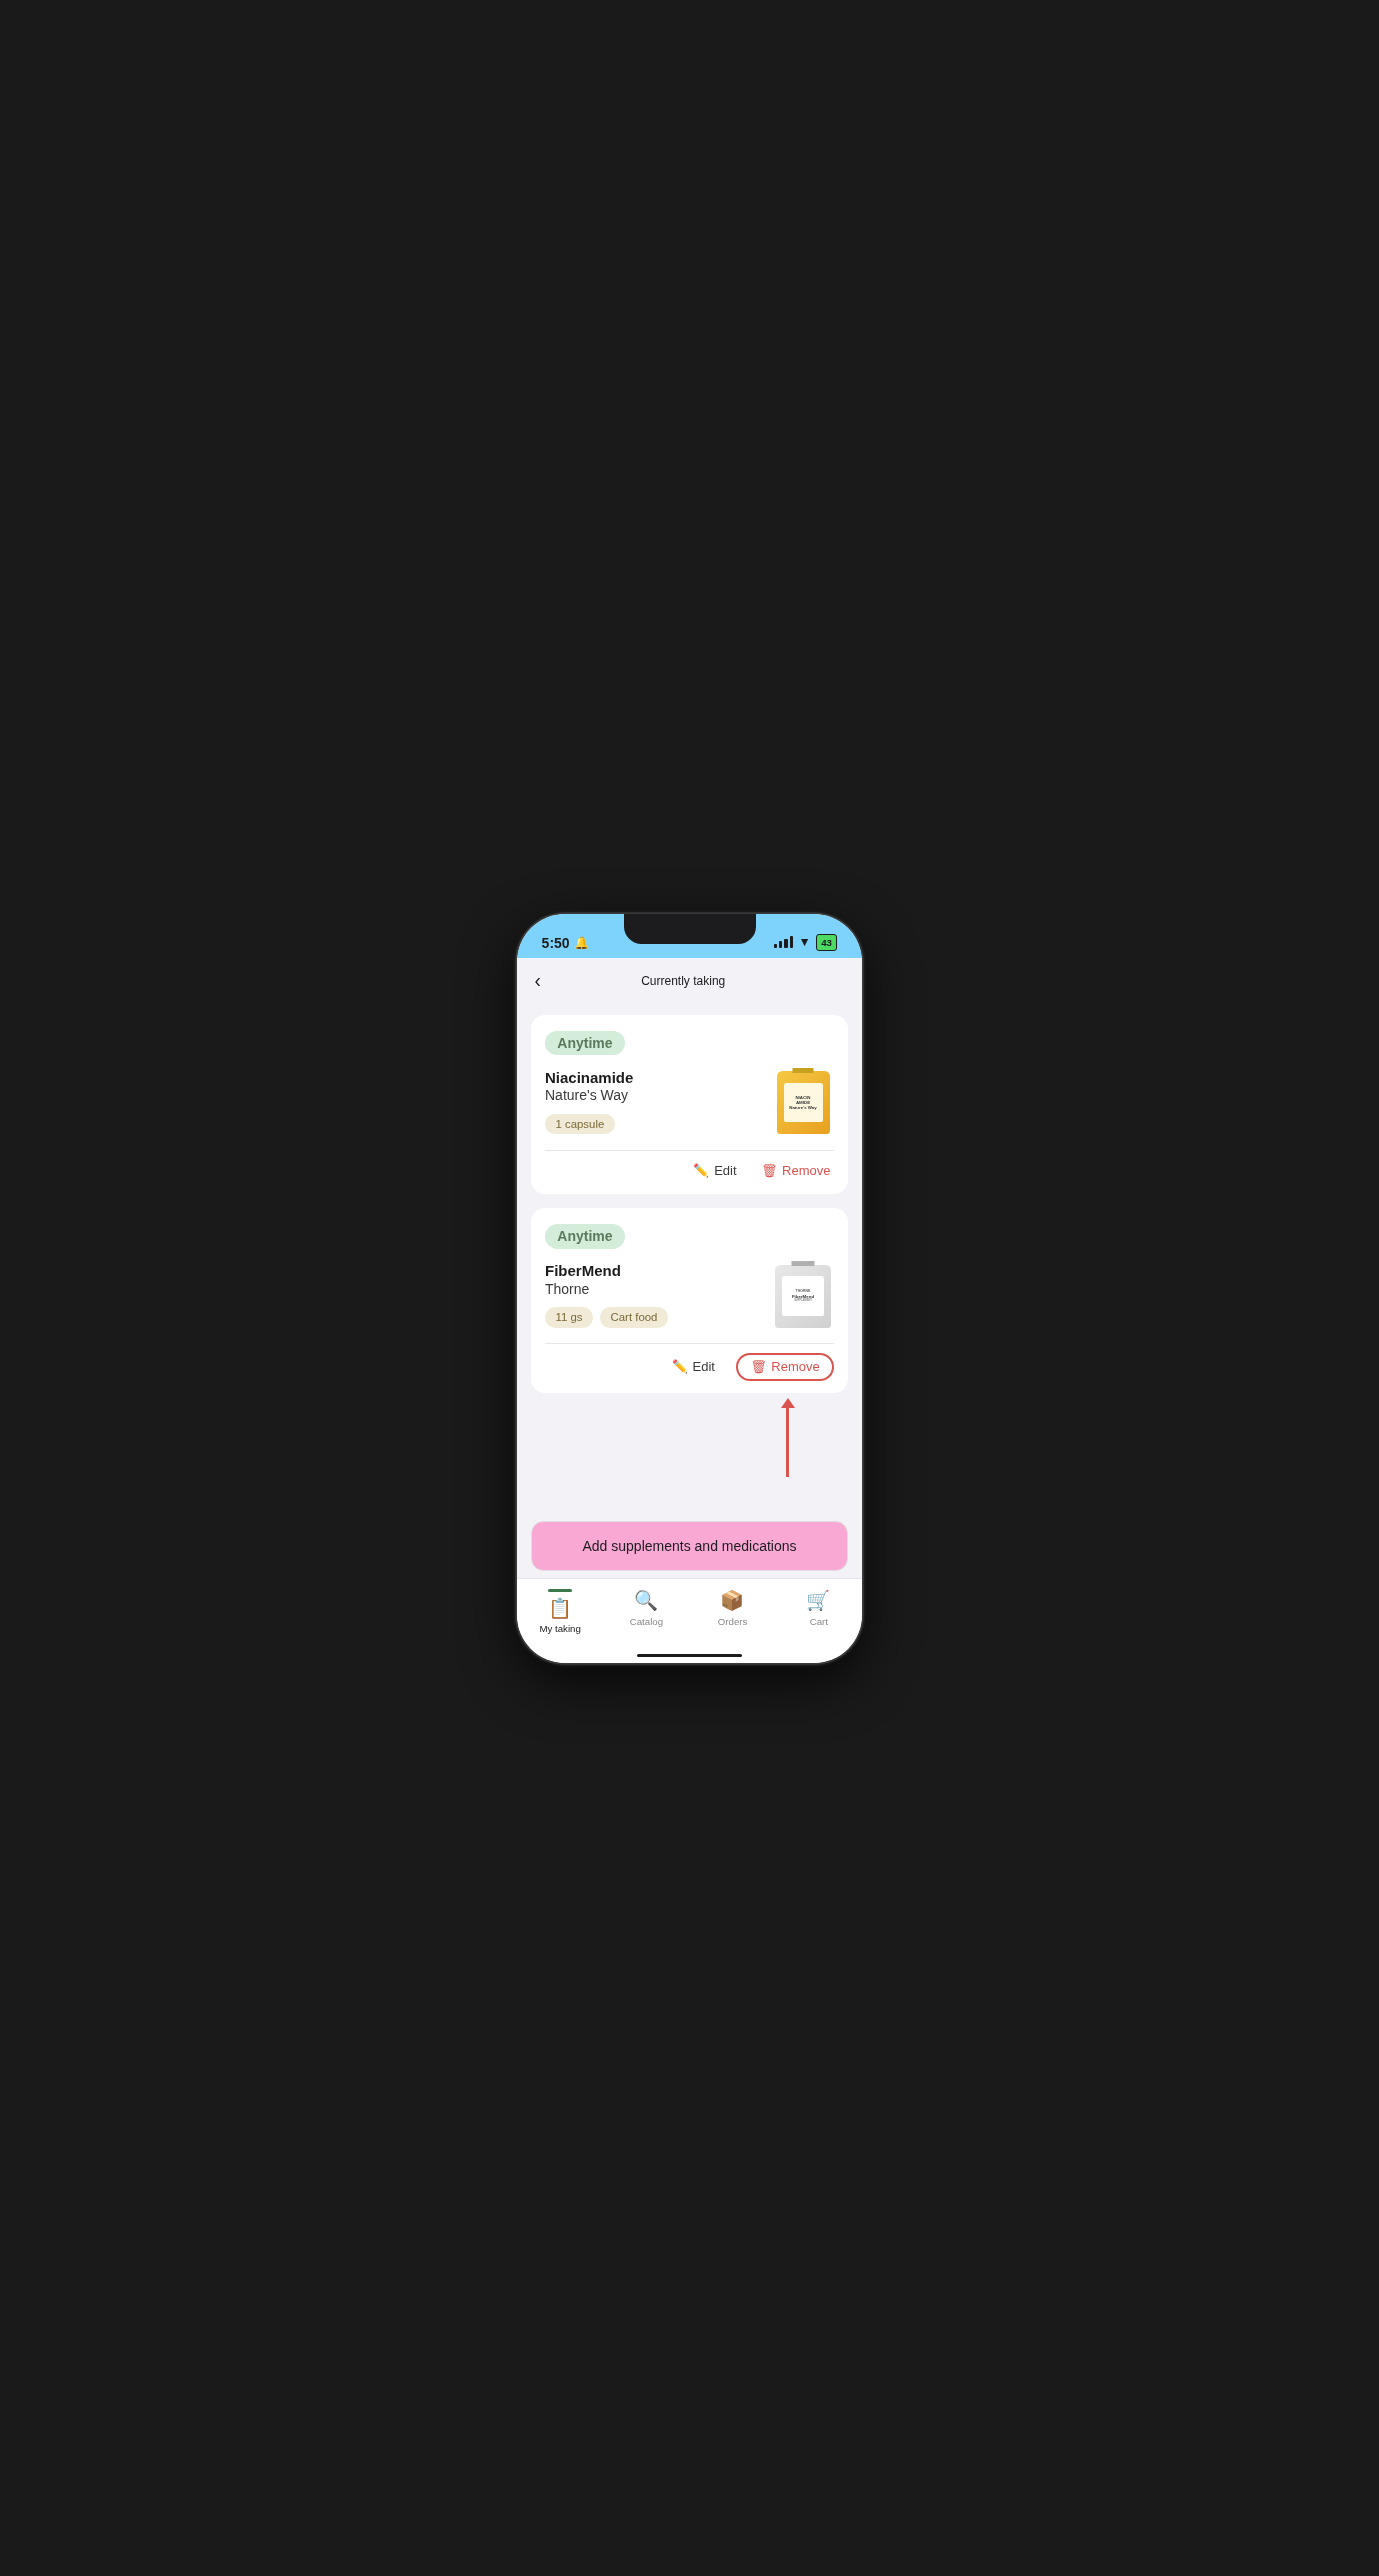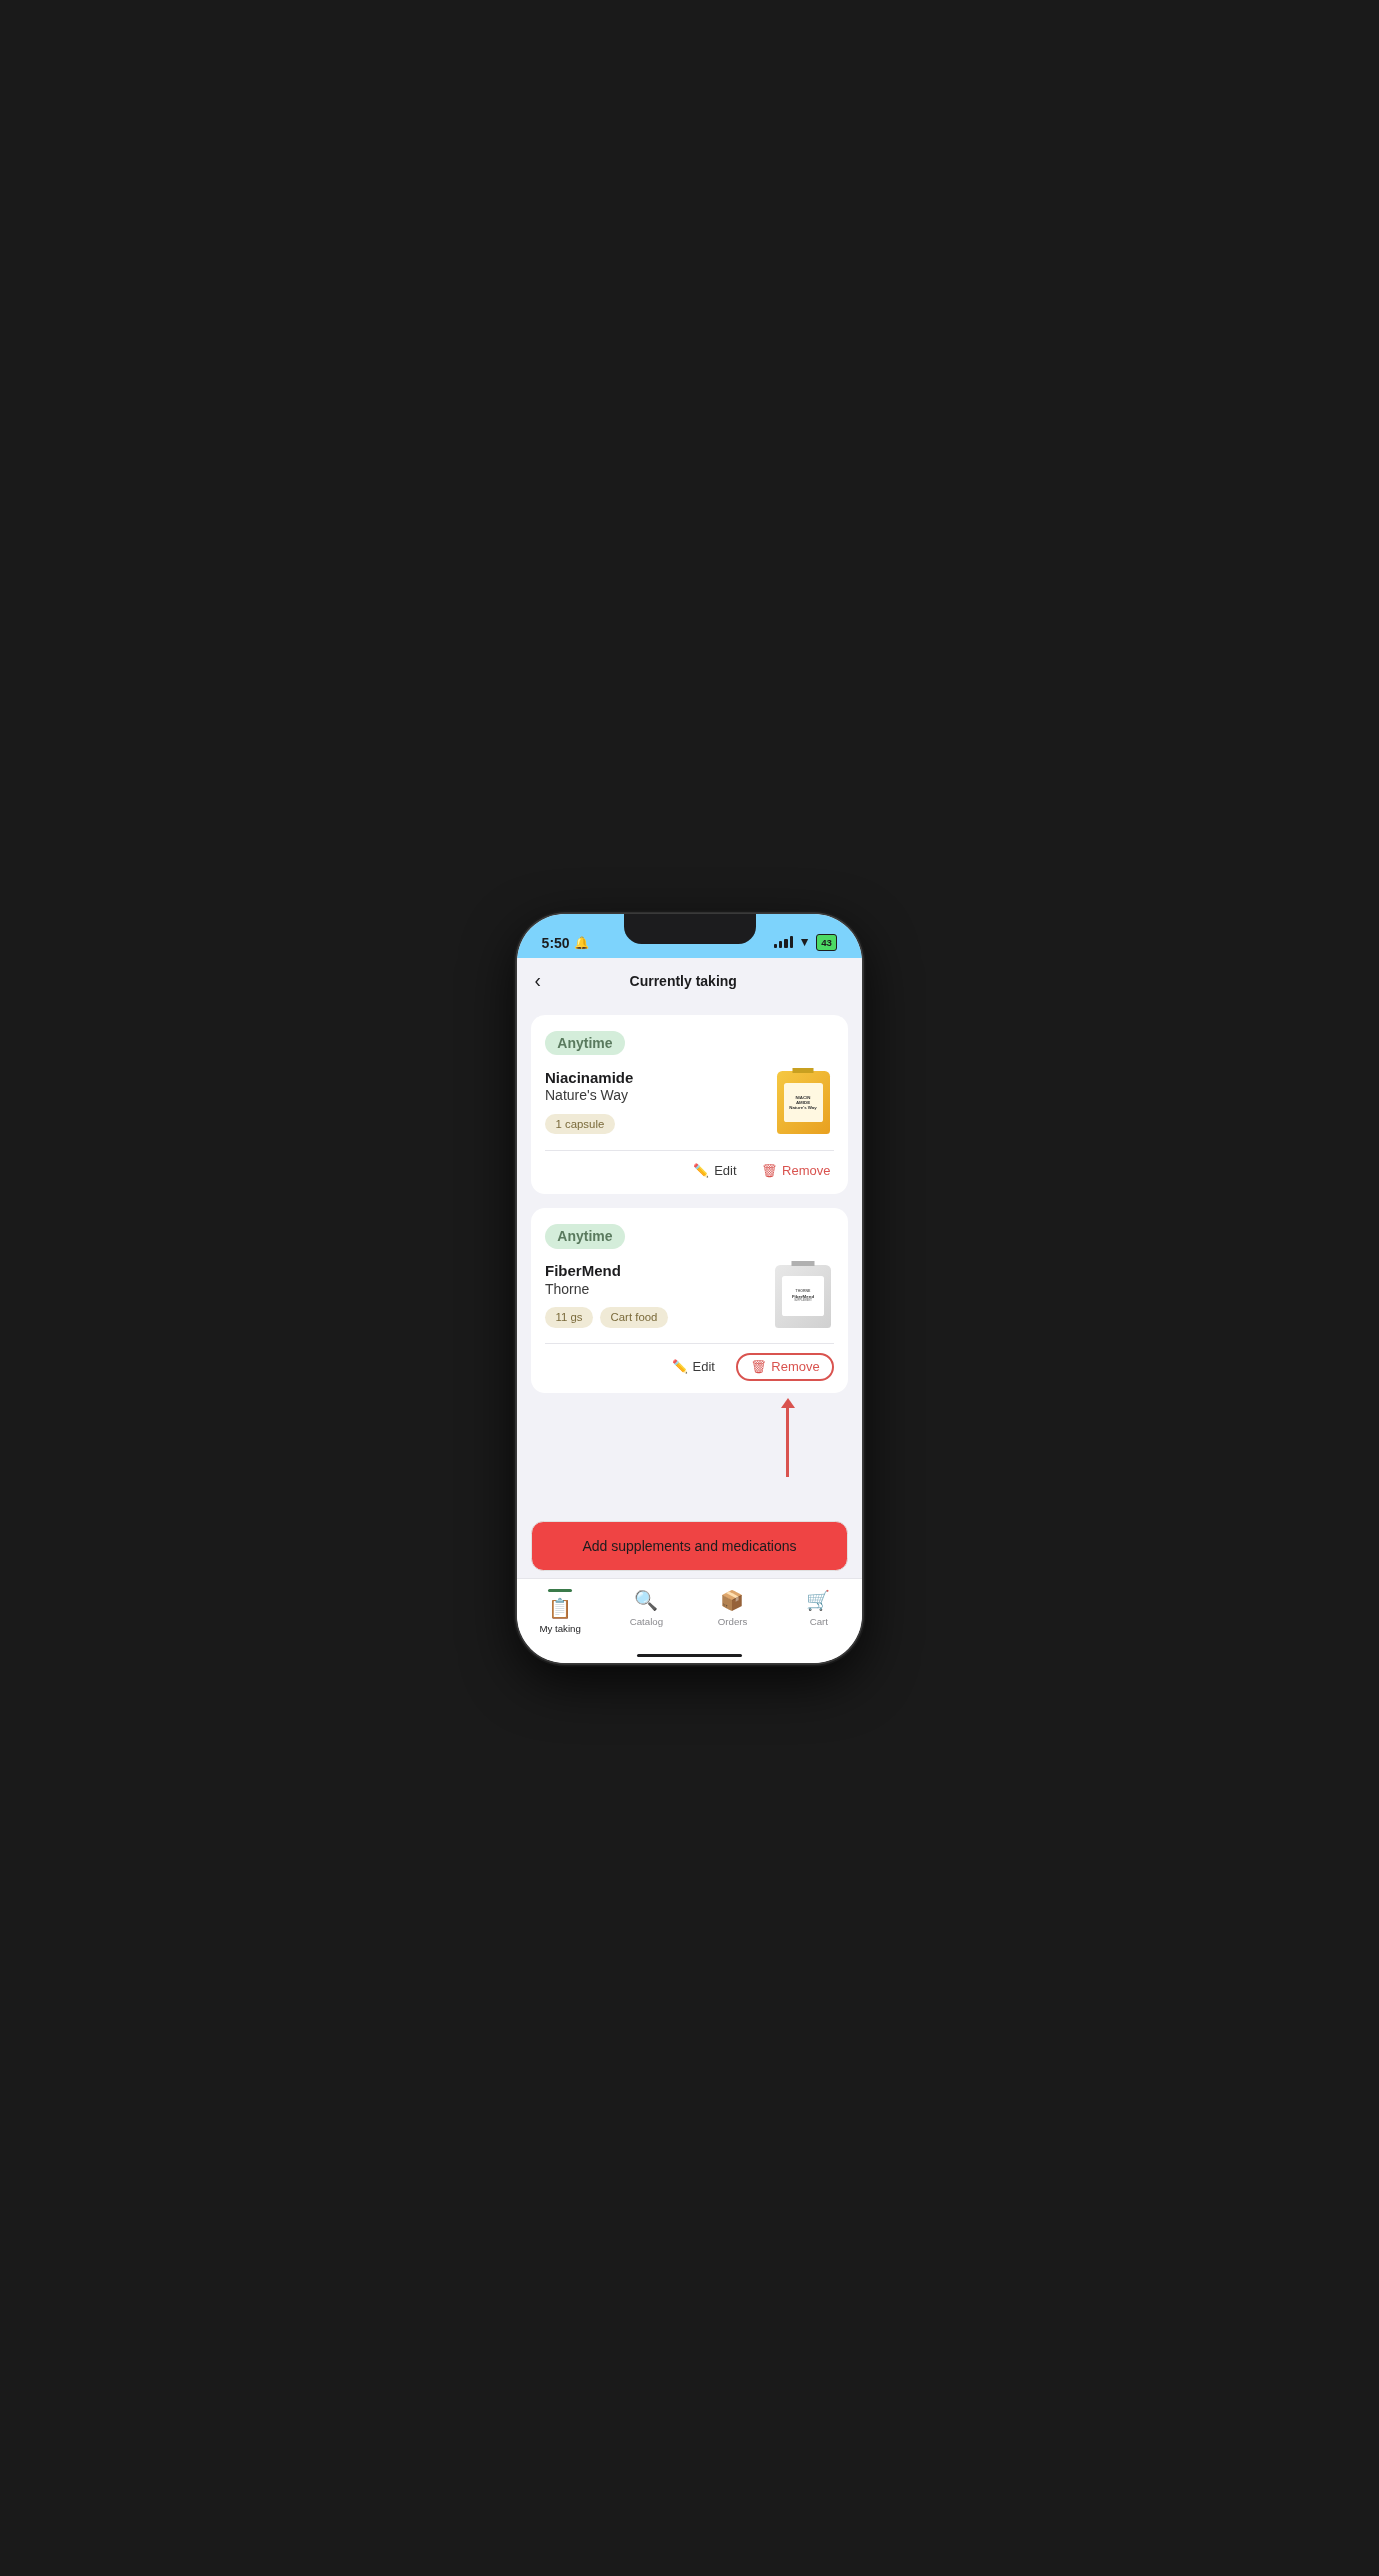--- a/index.html
+++ b/index.html
@@ -97,22 +97,22 @@
     .back-btn {
       font-size: 19.3px;
       color: #1c1c1e;
       font-weight: 300;
       cursor: pointer;
       padding: 3.5px 7px 3.5px 0;
     }
     .header-title {
       flex: 1;
       text-align: center;
-      font-size: 14px;
-      font-weight: 700;
+      font-size: 12px;
+      font-weight: 400;
       color: #1c1c1e;
       margin-right: 26px;
     }
     
     .scroll-content {
       flex: 1;
       overflow-y: auto;
       padding: 7px 14px 14px;
     }
     .scroll-content::-webkit-scrollbar { display: none; }
@@ -306,21 +306,21 @@
       border-bottom: 10.5px solid #d9534f;
     }
     
     .add-btn-container {
       padding: 0 14px 7px;
       flex-shrink: 0;
     }
     .add-btn {
       width: 100%;
       padding: 16px;
-      background: #ef4444;
+      background: #f9a8d4;
       border: 1.3px solid #e0e0e0;
       border-radius: 12.3px;
       font-size: 14px;
       font-weight: 500;
       color: #1c1c1e;
       text-align: center;
       cursor: pointer;
     }
     
     .bottom-nav {

